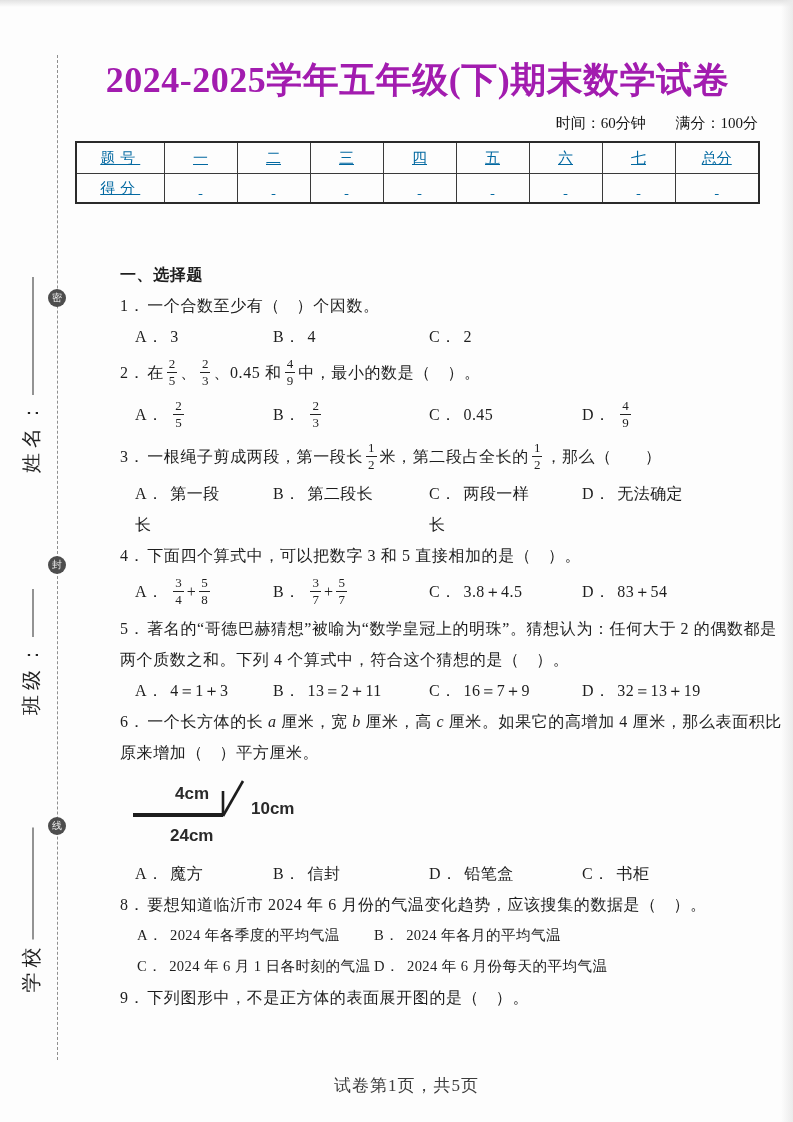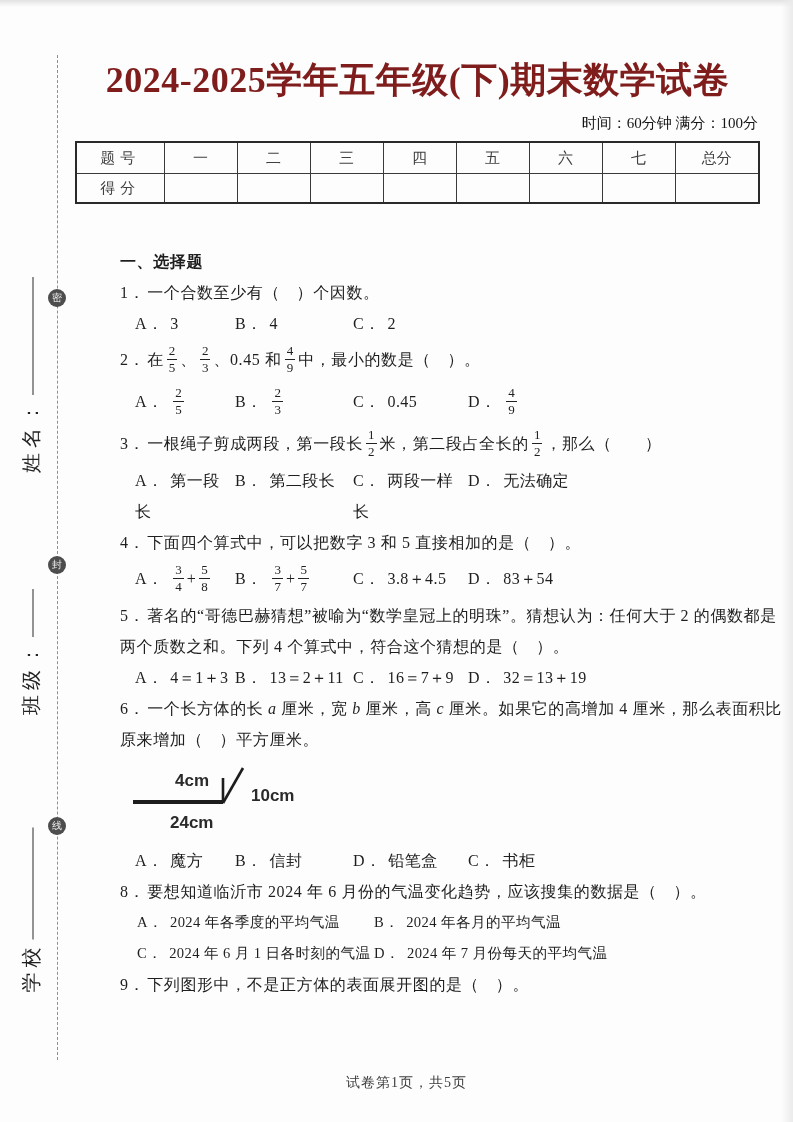--- a/index.html
+++ b/index.html
@@ -19,54 +19,54 @@
   .seal-badge{position:absolute;left:57px;width:18px;height:18px;border-radius:50%;
     background:#4d4d4d;color:#f1f1f1;font-size:10px;line-height:18px;text-align:center;
     transform:translate(-50%,-50%);font-family:"Liberation Sans","DejaVu Sans",sans-serif;}
   .vfield{position:absolute;left:31px;transform:translate(-50%,-50%) rotate(-90deg);
     white-space:nowrap;font-size:20px;letter-spacing:5px;color:#222;}
   .vline{display:inline-block;height:2px;border-bottom:1.7px solid #2a2a2a;
     vertical-align:4px;margin-left:3px;}
 
   
   .main{position:absolute;left:75px;top:0;width:685px;}
-  .exam-title{text-align:center;font-size:36px;font-weight:bold;color:#7f1d1d;
+  .exam-title{text-align:center;font-size:36px;font-weight:bold;color:#a21caf;
     margin:56px 0 0 0;letter-spacing:0.5px;}
   .meta{ text-align:right;font-size:15px;margin:9px 2px 8px 0;color:#151515;}
-  .meta span{}
+  .meta span{margin-left:26px;}
 
   table.score-table{border-collapse:collapse;width:685px;table-layout:fixed;
     border:2px solid #2a2a2a;background:transparent;}
   table.score-table td{border:1.2px solid #3a3a3a;height:28px;text-align:center;
-    font-size:15px;padding:0;color:#404040;}
+    font-size:15px;padding:0;color:#0369a1;text-decoration:underline;}
   table.score-table tr:first-child td{height:30px;}
   table.score-table td:first-child{letter-spacing:5px;}
 
-  .content{padding-left:45px;margin-top:42px;}
+  .content{padding-left:45px;margin-top:55px;}
   .section-title{font-size:16px;font-weight:bold;line-height:31px;letter-spacing:0.6px;}
   .qline{font-size:16px;line-height:31px;letter-spacing:0.6px;white-space:nowrap;}
   .qline.tall{line-height:42px;}
   .qnum{margin-right:2px;}
   .opt-row{display:grid;line-height:31px;font-size:16px;letter-spacing:0.4px;}
-  .opt-row.four{padding-left:15px;grid-template-columns:100px 118px 115px auto;}
+  .opt-row.four{padding-left:15px;grid-template-columns:100px 118px 115px auto;gap:38px;}
   .opt-row.two{padding-left:17px;grid-template-columns:237px auto;font-size:14.6px;}
   .opt-row.tall{line-height:42px;}
   .olabel{margin-right:7px;}
 
   .frac{display:inline-block;vertical-align:middle;position:relative;top:-2px;
     text-align:center;margin:0 3px;letter-spacing:0;}
   .frac span{display:block;font-size:13px;line-height:16px;padding:0 2px;}
   .frac .fnum{border-bottom:1.4px solid #222;}
 
   .fig-row{height:88px;padding:2px 0 0 5px;}
   .fig-row svg text{font-family:"Liberation Sans","DejaVu Sans",sans-serif;
     font-size:17px;font-weight:bold;fill:#2a2a2a;}
 
   .page-footer{position:absolute;left:0;right:0;top:1074px;text-align:center;
-    font-size:14px;color:#3c3c3c;letter-spacing:1px;padding-left:20px;}
+    font-size:17px;color:#3c3c3c;letter-spacing:1px;padding-left:20px;}
 </style>
 </head>
 <body>
 
 <div class="top-shade"></div>
 <div class="right-shade"></div>
 
 <div class="seal-line"></div>
 <div id="seal-margin">
     <div class="vfield" style="top: 375px;"><span>姓名：</span><span class="vline" style="width:118px"></span></div>
@@ -193,21 +193,21 @@
           </div>
         </div>
         <div class="question">
           <div class="qline"><span class="qnum">8．</span>要想知道临沂市 2024 年 6 月份的气温变化趋势，应该搜集的数据是（　）。</div>
           <div class="opt-row two">
             <span><span class="olabel">A．</span><span>2024 年各季度的平均气温</span></span>
             <span><span class="olabel">B．</span><span>2024 年各月的平均气温</span></span>
           </div>
           <div class="opt-row two">
             <span><span class="olabel">C．</span><span>2024 年 6 月 1 日各时刻的气温</span></span>
-            <span><span class="olabel">D．</span><span>2024 年 7 月份每天的平均气温</span></span>
+            <span><span class="olabel">D．</span><span>2024 年 6 月份每天的平均气温</span></span>
           </div>
         </div>
         <div class="question">
           <div class="qline"><span class="qnum">9．</span>下列图形中，不是正方体的表面展开图的是（　）。</div>
         </div>
       </div>
   </div>
 </div>
 
 <div class="page-footer">试卷第1页，共5页</div>

